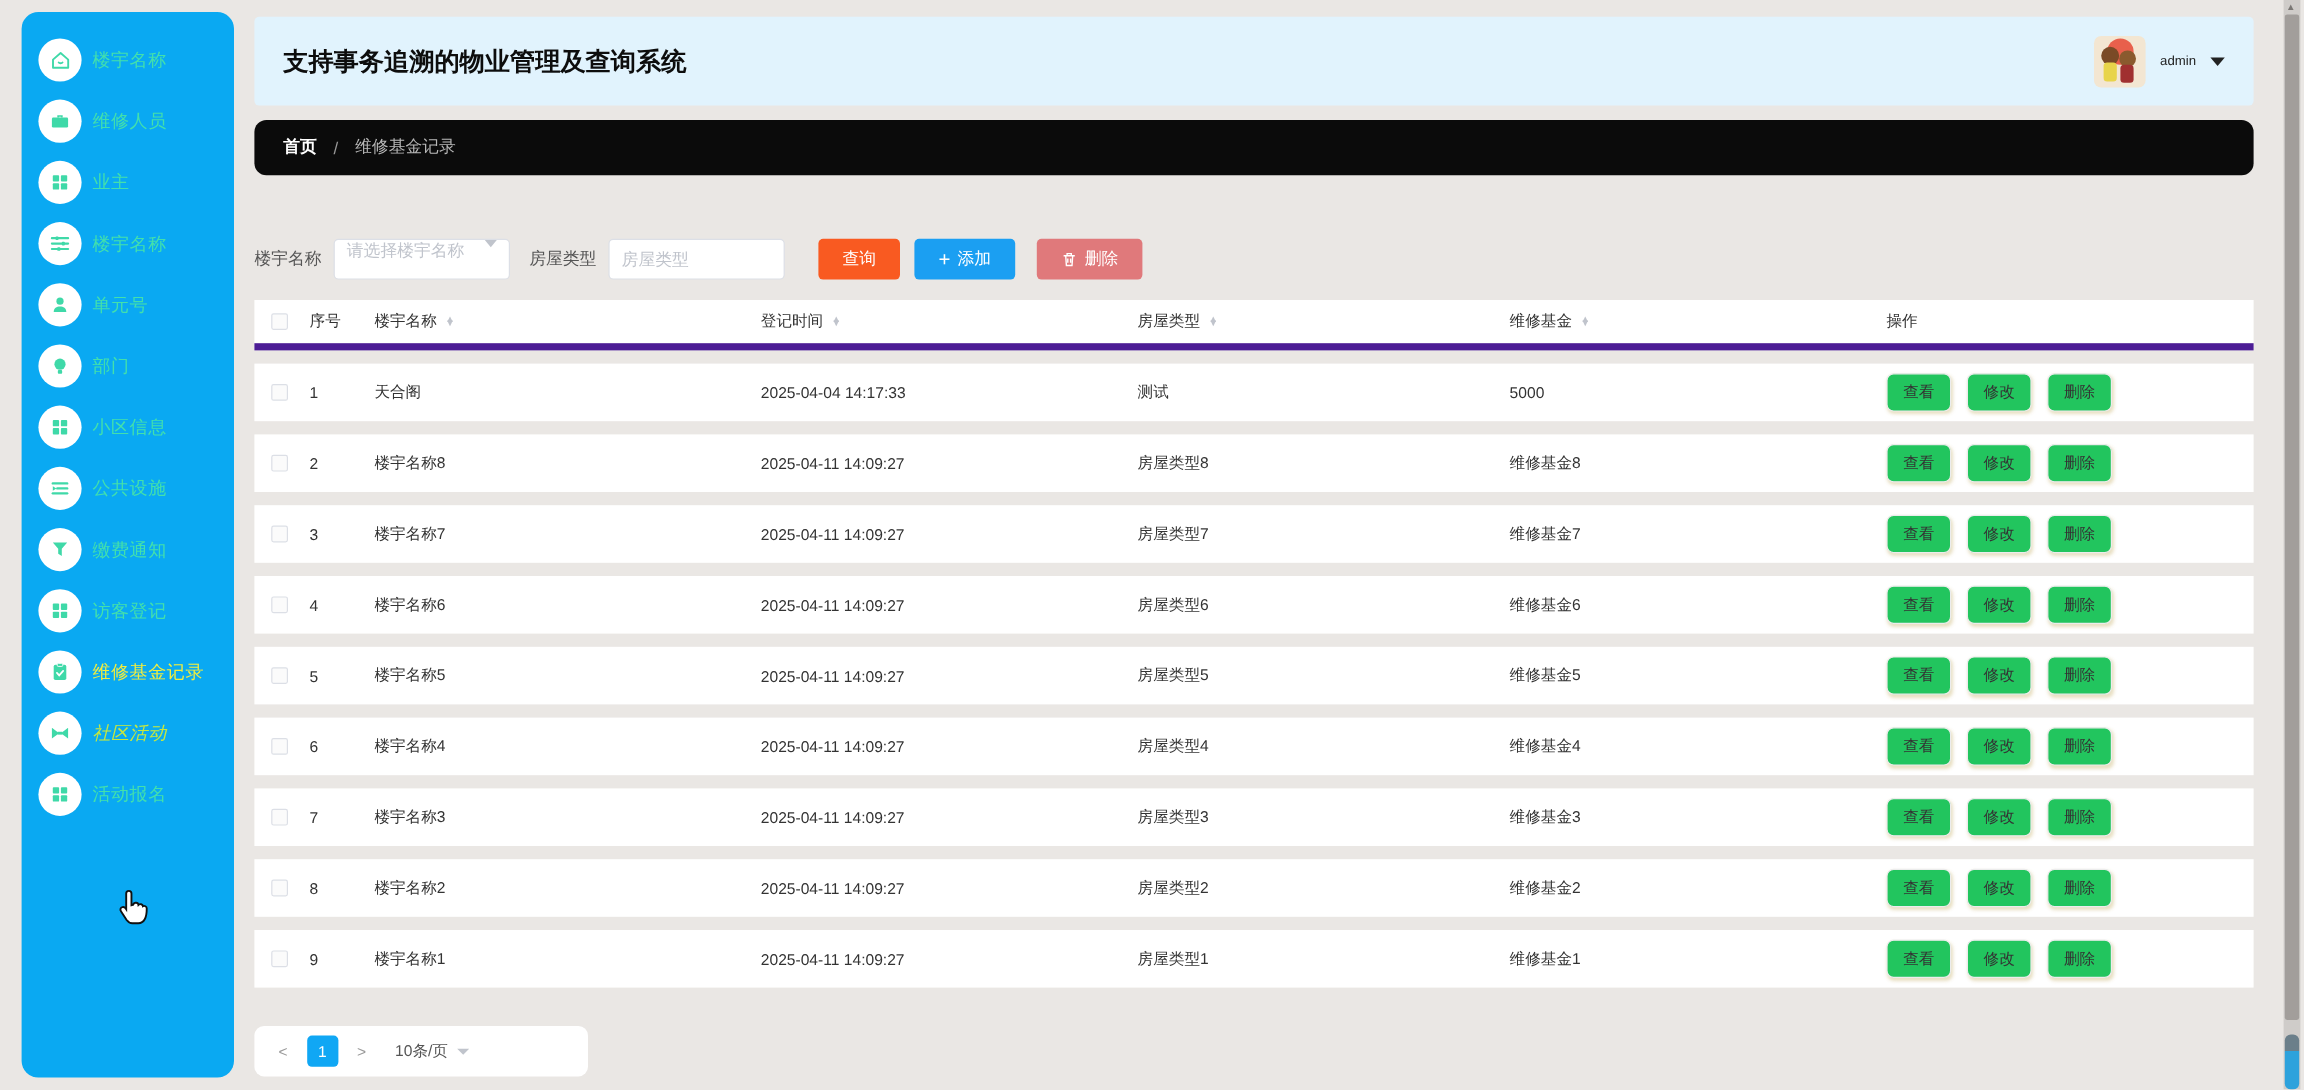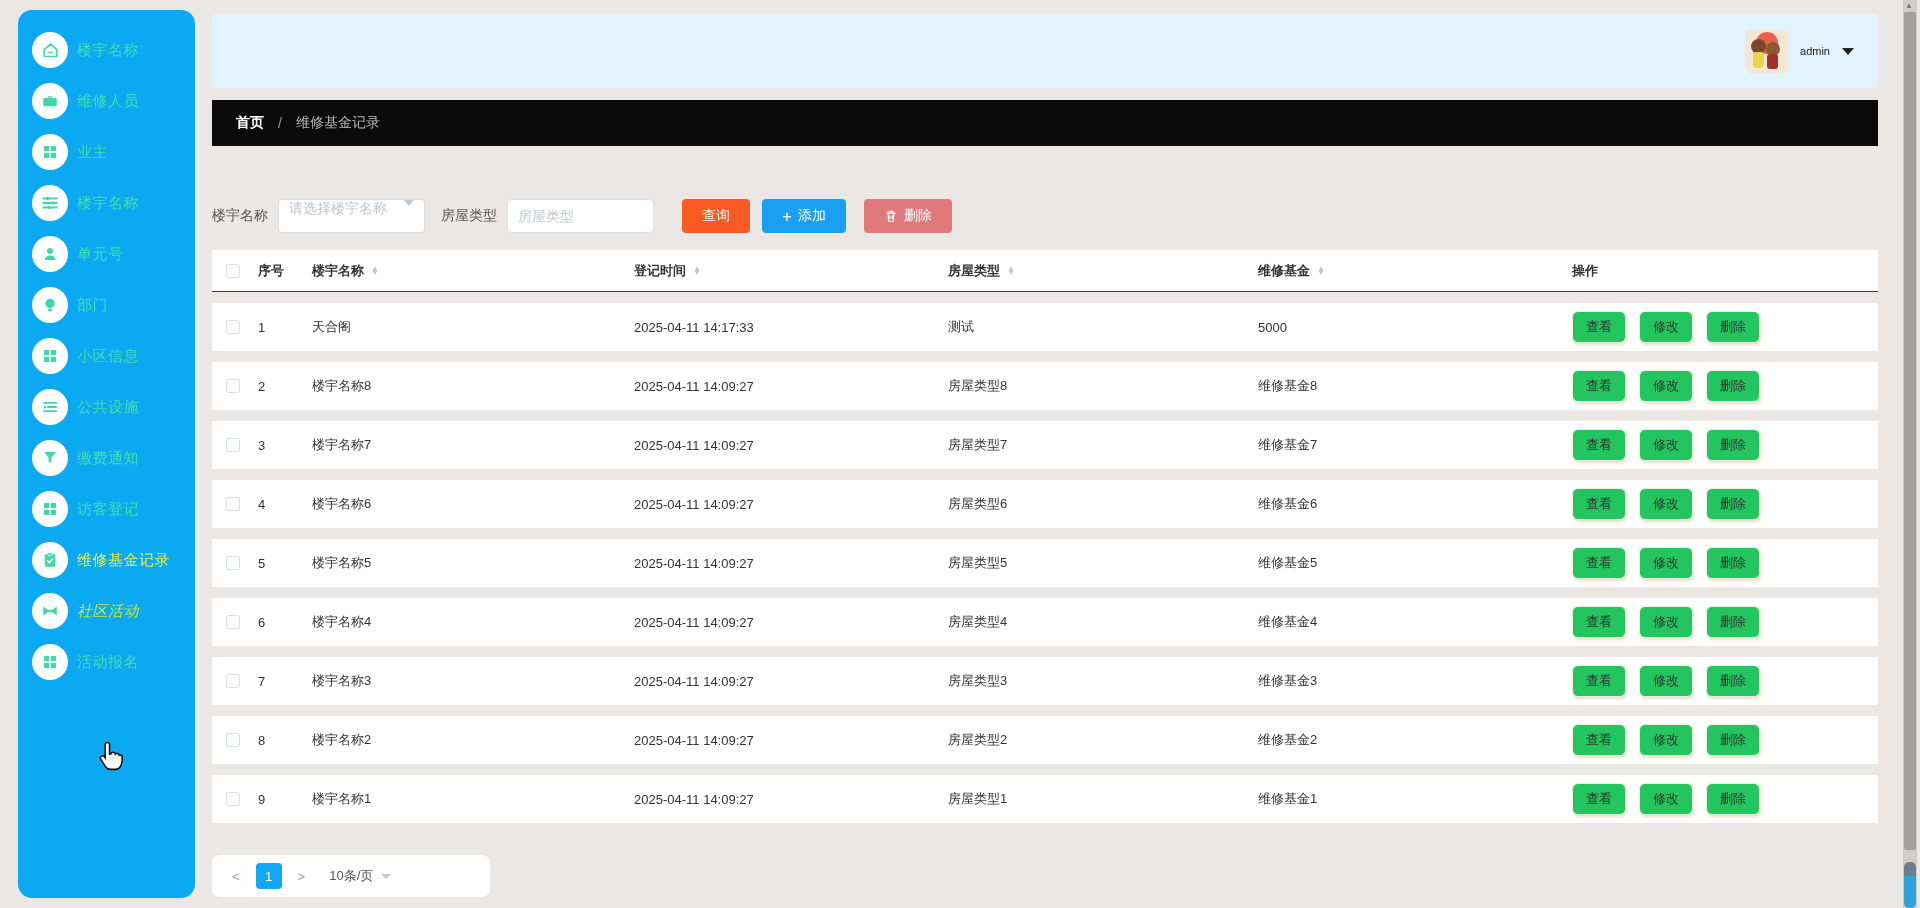--- a/index.html
+++ b/index.html
@@ -43,21 +43,21 @@
   .avatar .body1 { position:absolute; left:8px; top:22px; width:11px; height:16px; border-radius:3px; background:#e8d44a; }
   .avatar .body2 { position:absolute; left:22px; top:24px; width:11px; height:15px; border-radius:3px; background:#a03030; }
   .user-name { font-size:11px; color:#222; }
   .caret-down {
     width:0; height:0; border-left:6px solid transparent; border-right:6px solid transparent;
     border-top:7px solid #222; display:inline-block;
   }
 
   .breadcrumb {
     position:absolute; left:0; top:100px; width:1666px; height:46px;
-    background:#0b0b0b; border-radius:0; display:flex; align-items:center;
+    background:#0b0b0b; border-radius:10px; display:flex; align-items:center;
     padding:0 24px; gap:14px; font-size:14px;
   }
   .breadcrumb .home { color:#fff; font-weight:700; }
   .breadcrumb .sep { color:#9a9a9a; }
   .breadcrumb .cur { color:#b8b8b8; }
 
   
   .filters { position:absolute; left:0; top:196px; width:1666px; height:40px;
     display:flex; align-items:center; font-size:14px; color:#555; }
   .f-label { margin-right:10px; }
@@ -77,21 +77,21 @@
   .btn-add { background:#1b9ff2; margin-left:12px; }
   .btn-del { background:#e0797b; margin-left:18px; }
   .plus-glyph { font-size:17px; font-weight:400; line-height:1; }
 
   
   .table { position:absolute; left:0; top:250px; width:1666px; }
   .t-row {
     display:grid; grid-template-columns:44px 54px 322px 314px 310px 314px 1fr;
     align-items:center; background:#fff; width:100%;
   }
-  .t-head { height:42px; border-bottom:1px solid #4c1d95; font-weight:700; font-size:13px; color:#333; }
+  .t-head { height:42px; border-bottom:6px solid #4c1d95; font-weight:400; font-size:13px; color:#333; }
   .t-body-row { height:48px; margin-top:11px; font-size:13px; color:#333; }
   .cell { padding-left:2px; display:flex; align-items:center; gap:4px; }
   .cell.first { padding-left:14px; }
   .chk { width:14px; height:14px; border:1px solid #dcdfe6; border-radius:2px; background:#fbfbfb; cursor:pointer; }
   .sorter { display:flex; flex-direction:column; line-height:.5; margin-left:3px; }
   .sorter span { font-size:8px; color:#c0c4cc; }
   .op-btn {
     background:#22c55e; border:1px solid #ececec; border-radius:6px; padding:6px 13px;
     font-size:13px; color:#333; cursor:pointer; margin-right:9px; font-family:inherit;
     box-shadow:1px 2px 3px rgba(205,185,120,.45);
@@ -252,20 +252,21 @@
           <rect x="13" y="13" width="7" height="7" rx="1"></rect>
         </svg>
       </span>
       <span class="lbl">活动报名</span>
     </div>
   </nav>
 
 <div class="content">
 
   <div class="titlebar">
+    <h1>支持事务追溯的物业管理及查询系统</h1>
     <div class="user-zone">
       <div class="avatar">
         <div class="sun"></div>
           <div class="head1"></div>
           <div class="head2"></div>
         <div class="body1"></div>
           <div class="body2"></div>
       </div>
       <span class="user-name">admin</span>
       <span class="caret-down"></span>
@@ -341,21 +342,21 @@
           <span>操作</span>
         </div>
       </div>
     <div id="tbody">
         <div class="t-row t-body-row">
           <div class="cell first">
             <span class="chk"></span>
           </div>
           <div class="cell">1</div>
           <div class="cell">天合阁</div>
-          <div class="cell">2025-04-11 14:17:33</div>
+          <div class="cell">2025-04-04 14:17:33</div>
           <div class="cell">测试</div>
           <div class="cell">5000</div>
           <div class="cell">
             <button class="op-btn">查看</button>
             <button class="op-btn">修改</button>
             <button class="op-btn">删除</button>
           </div>
         </div>
         <div class="t-row t-body-row">
           <div class="cell first">

